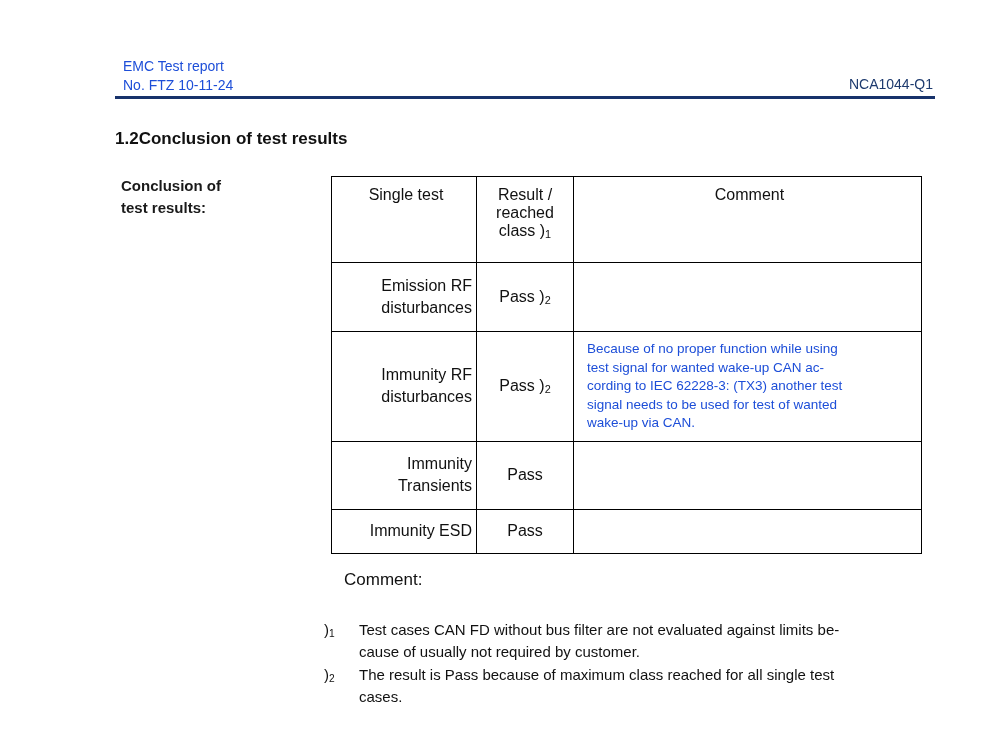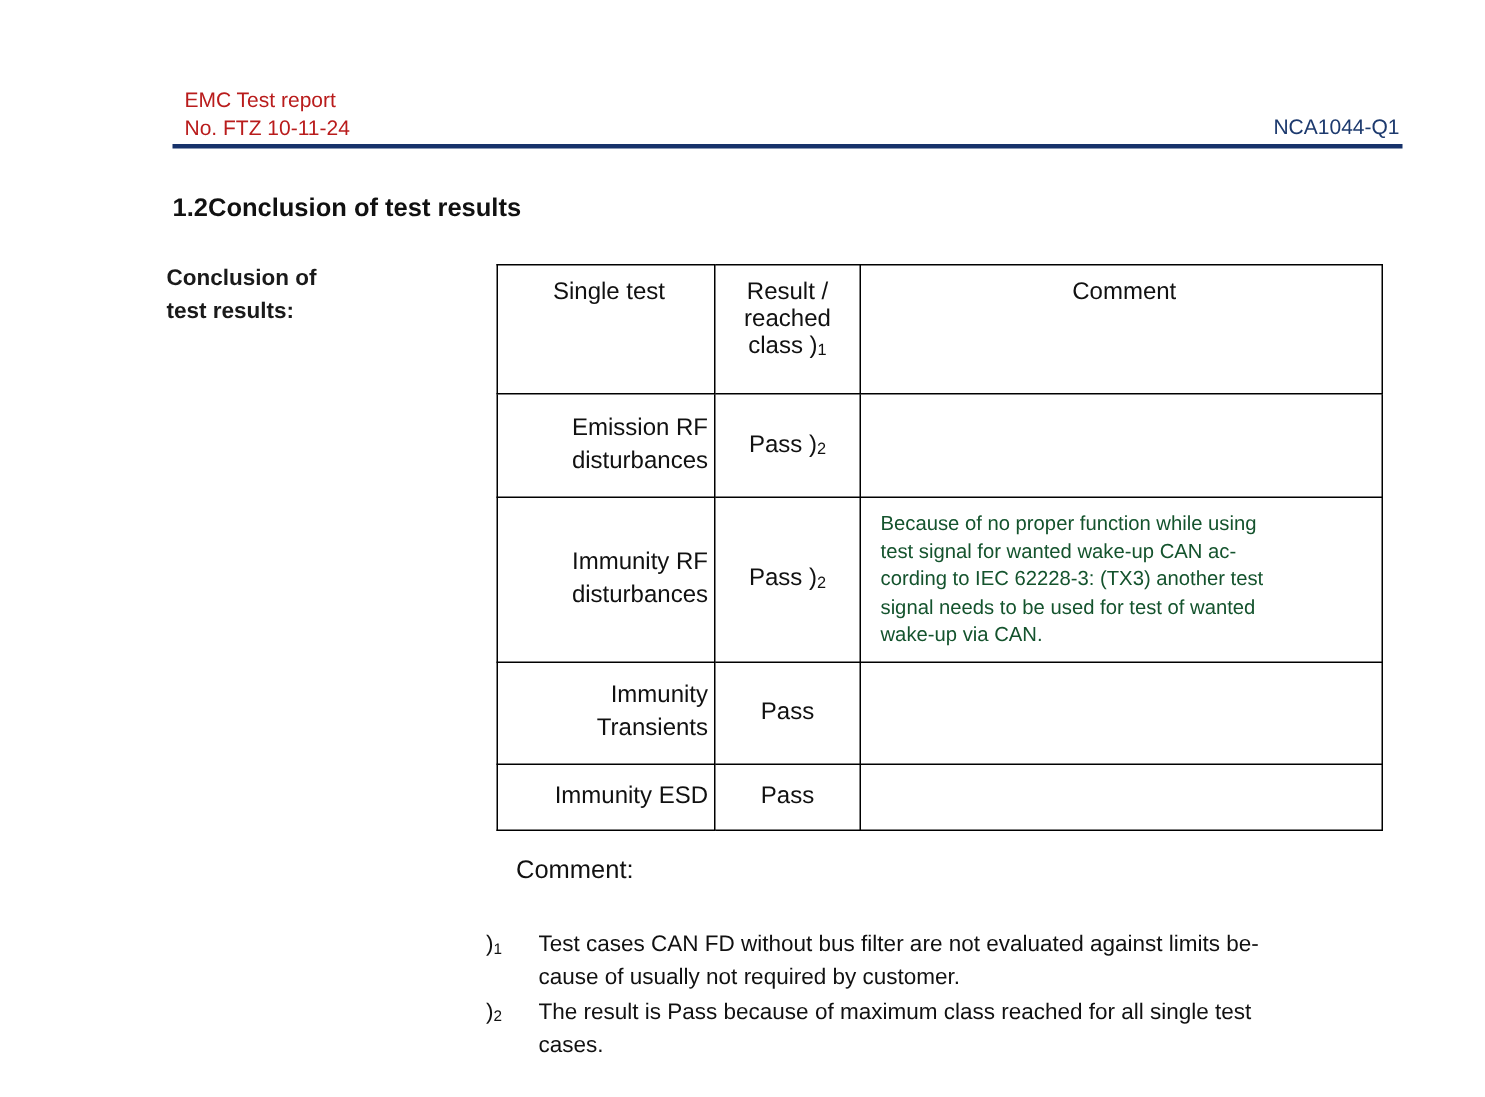--- a/index.html
+++ b/index.html
@@ -5,41 +5,41 @@
   html, body { margin:0; padding:0; background:#ffffff; }
   #page {
     position:relative; width:990px; height:731px; background:#ffffff;
     font-family:"Liberation Sans", sans-serif; color:#1a1a1a; overflow:hidden;
   }
   .abs { position:absolute; }
   .preline { white-space:pre-line; }
   .bold { font-weight:bold; }
 
   
-  .hdr-small { font-size:14px; line-height:18px; color:#b91c1c; }
+  .hdr-small { font-size:14px; line-height:18px; color:#1d4ed8; }
   .doc-id { font-size:14px; color:#1d3a6e; text-align:right; }
   .rule { background:#17326b; }
 
   
   .heading { font-size:17px; font-weight:bold; color:#111; }
   .heading .title { }
 
   
   .side { font-size:15px; line-height:22px; }
 
   
   table.results { border-collapse:collapse; table-layout:fixed; font-size:16px; color:#111; }
   .results th, .results td { border:1.6px solid #000; padding:4px; }
   .results th { font-weight:normal; text-align:center; }
   th.c1, th.c3 { vertical-align:top; padding:9px 6px 0 10px; }
   th.c2 { vertical-align:top; text-align:center; padding-top:9px; }
   td.c1 { vertical-align:middle; text-align:right; padding-left:10px; line-height:22px; }
   td.c2 { vertical-align:middle; text-align:center;margin-top:48px; }
   td.c3 { vertical-align:middle; }
-  .comment-text { display:block; font-size:13.5px; line-height:18.5px; padding:4px 9px; color:#14532d; }
+  .comment-text { display:block; font-size:13.5px; line-height:18.5px; padding:4px 9px; color:#1d4ed8; }
 
   sub { font-size:0.68em; vertical-align:-0.18em; line-height:0; }
 
   
   .comment-label { font-size:17px; color:#111;margin-left:12px; }
   .footnote { display:flex; font-size:15px; line-height:22px; color:#111; }
   .fn-marker { width:35px; flex:0 0 35px; }
 </style>
 </head>
 <body>
@@ -48,21 +48,21 @@
 
   <div class="abs hdr-small" style="left:123px; top:57px;">EMC Test report</div>
   <div class="abs hdr-small" style="left:123px; top:76px;">No. FTZ 10-11-24</div>
   <div class="abs doc-id" style="right:57px; top:76px;">NCA1044-Q1</div>
   <div class="abs rule" style="left:115px; top:96px; width:820px; height:3px;"></div>
 
   <div class="abs heading" style="left:115px; top:129px;">
     <span>1.2</span><span class="title">Conclusion of test results</span>
   </div>
 
-  <div class="abs side bold preline" style="left:111px; top:175px;">Conclusion of
+  <div class="abs side bold preline" style="left:121px; top:175px;">Conclusion of
 test results:</div>
 
   <table class="results abs" style="left:331px; top:176px; width:590px;">
     <colgroup>
       <col style="width:145px">
         <col style="width:97px">
         <col style="width:348px">
     </colgroup>
     <tbody>
         <tr style="height:86px">

